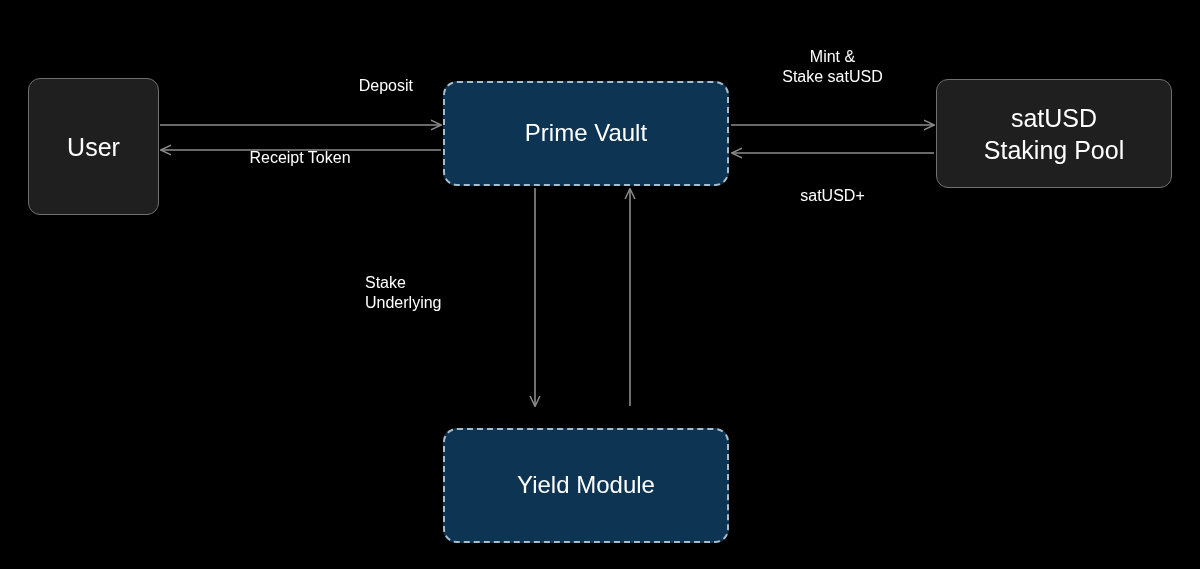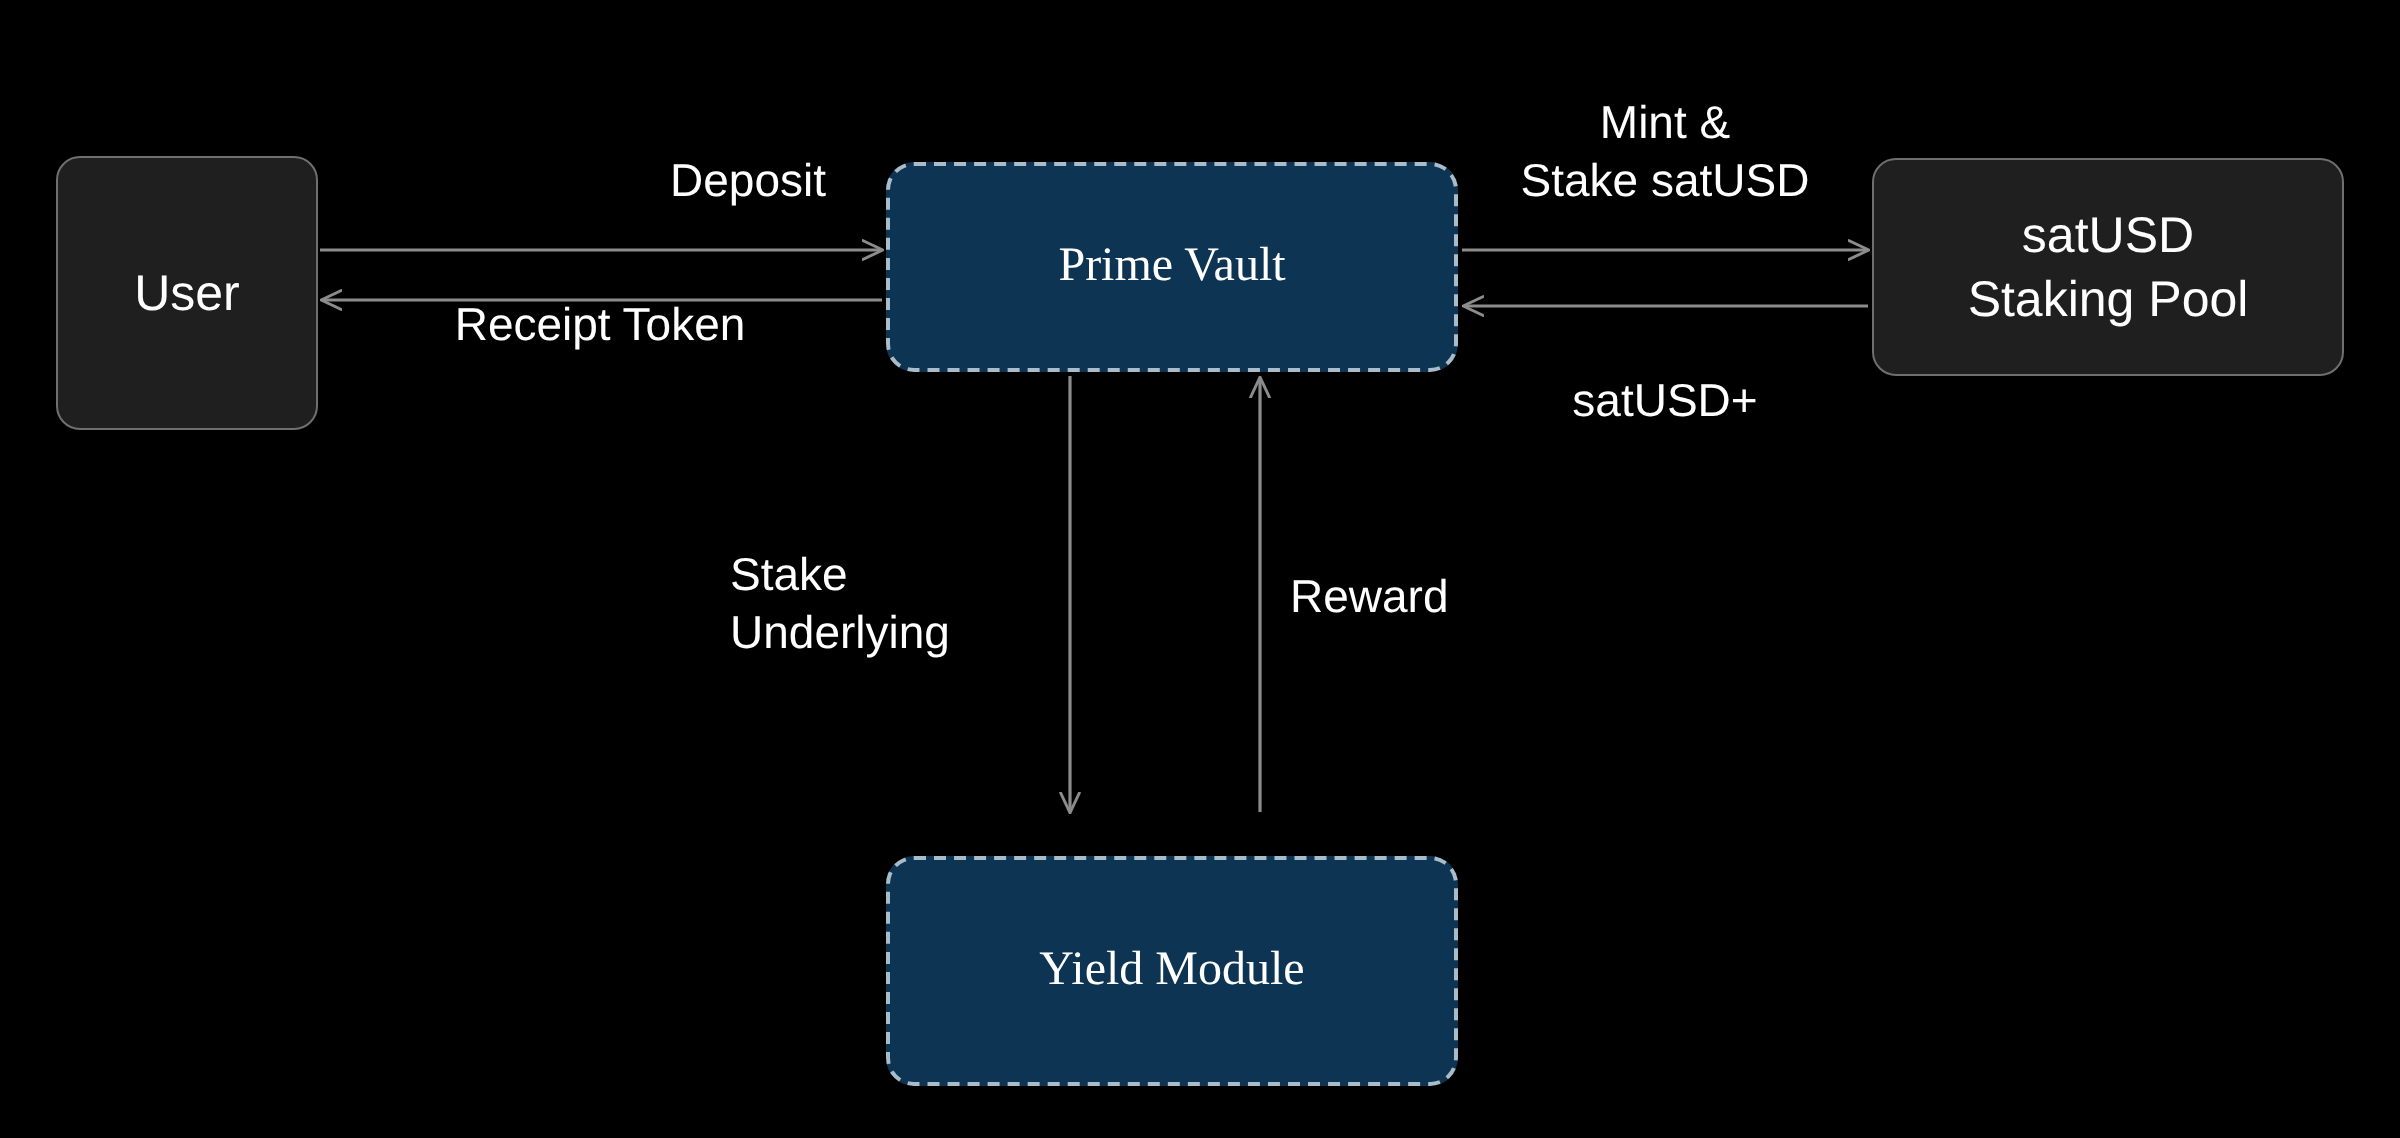--- a/index.html
+++ b/index.html
@@ -40,26 +40,25 @@
     background: #1f1f1f;
     border: 1.2px solid #6f6f6f;
     border-radius: 12px;
     font-size: 25px;
   }
   .node-vault {
     background: #0d3452;
     border: 2.6px dashed #a9bcc9;
     border-radius: 14px;
     font-size: 24px;
-    font-family: Liberation Serif, serif;
   }
   .edge-label {
     position: absolute;
     color: #ffffff;
-    font-size: 23px;
+    font-size: 16px;
     line-height: 1.25;
     white-space: pre-line;
     text-align: center;
   }
 </style>
 </head>
 <body>
 
 <div id="diagram-canvas">
 
@@ -105,15 +104,14 @@
   <div class="edge-label" style="left:187px; top:148px; width:226px;">Receipt Token</div>
 
   <div class="edge-label" style="left:730px; top:47px; width:205px;">Mint &amp;
 Stake satUSD</div>
 
   <div class="edge-label" style="left:730px; top:186px; width:205px;">satUSD+</div>
 
   <div class="edge-label" style="left:365px; top:273px; width:160px; text-align:left;">Stake
 Underlying</div>
 
-  <div class="edge-label" style="left:645px; top:284px; width:160px; text-align:left;">Reward</div>
 
 </div>
 
 </body></html>

